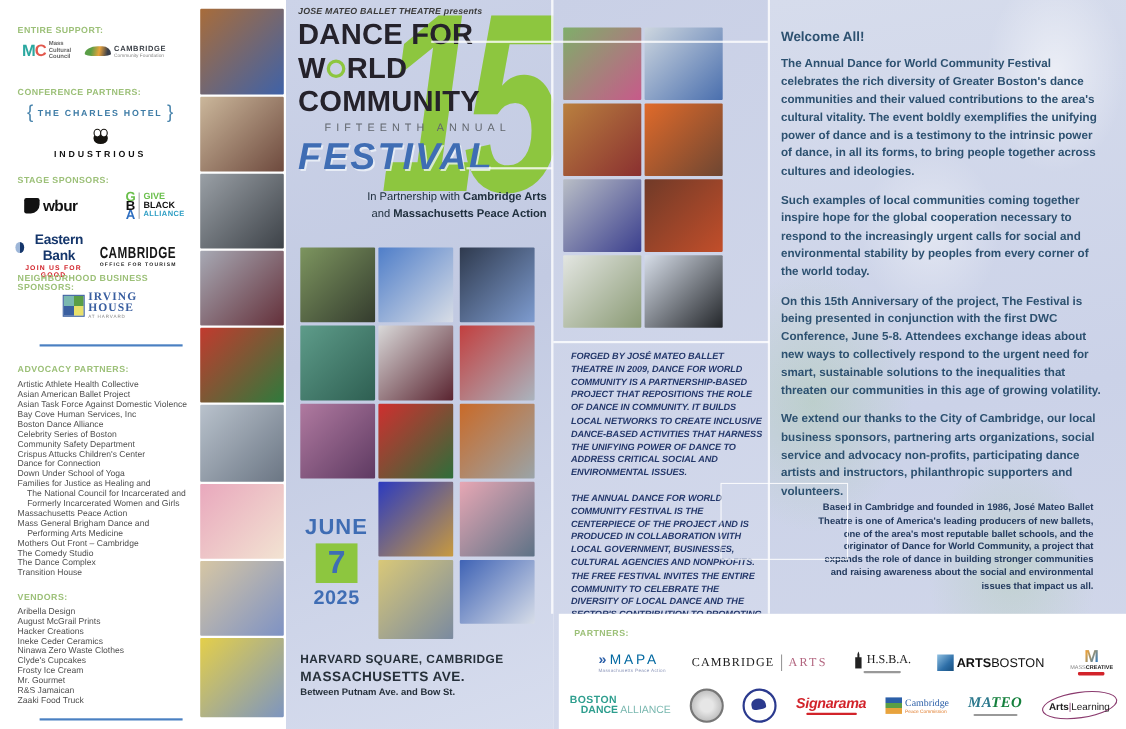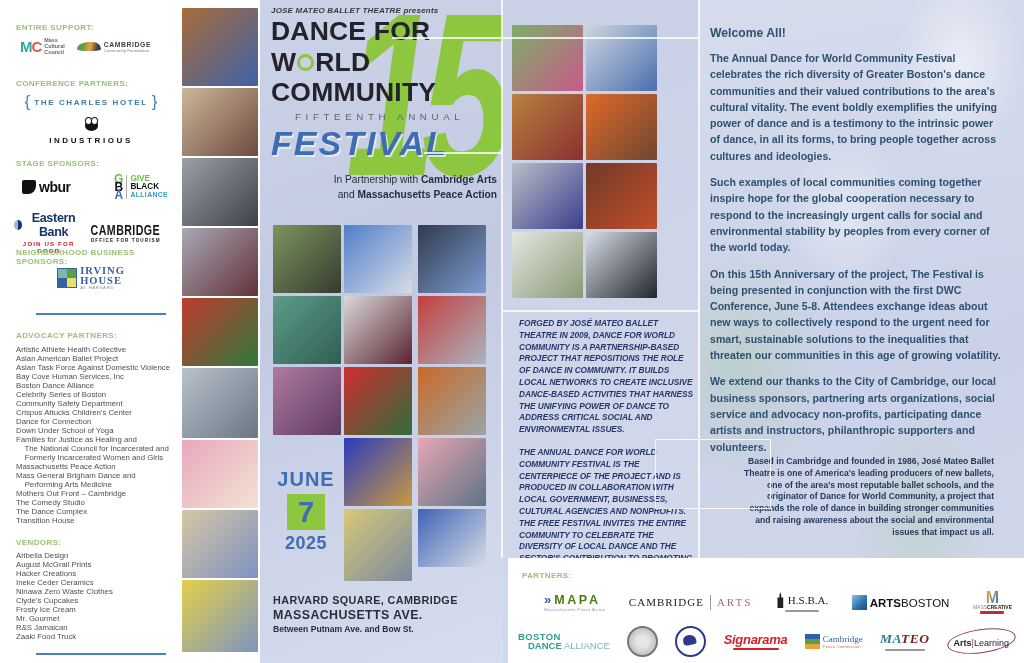--- a/index.html
+++ b/index.html
@@ -106,21 +106,21 @@
   
   .gl{background:rgba(255,255,255,.8);z-index:3;pointer-events:none;}
   .gl-rect{border:1.5px solid rgba(255,255,255,.85);z-index:3;pointer-events:none;}
   
   .partners{left:508px;top:558px;width:516px;height:105px;background:#fff;z-index:4;}
   .pt-label{position:absolute;left:14px;top:13px;font-size:8px;font-weight:700;letter-spacing:.4px;color:#9cc078;}
   .pt-row1{position:absolute;left:36px;right:12px;top:24px;height:40px;display:flex;align-items:center;justify-content:space-between;}
   .pt-row2{position:absolute;left:10px;right:8px;top:66px;height:34px;display:flex;align-items:center;justify-content:space-between;}
   .lg{display:flex;align-items:center;gap:3px;}
   .mapa-ico{font-size:13px;color:#2b5fa8;font-weight:800;line-height:10px;}
-  .mapa-t{font-size:12.5px;font-weight:700;color:#4d7c0f;letter-spacing:2.6px;}
+  .mapa-t{font-size:12.5px;font-weight:400;color:#0369a1;letter-spacing:2.6px;}
   .mapa-sub{font-size:4.2px;color:#8a94b8;text-align:center;letter-spacing:.3px;}
   .ca-t1{font-family:"Liberation Serif",serif;font-size:11px;color:#222;letter-spacing:1px;}
   .ca-sep{width:1px;height:15px;background:#999;margin:0 3px;}
   .ca-t2{font-family:"Liberation Serif",serif;font-size:11px;color:#b2657f;letter-spacing:2px;}
   .hsba-tower{width:9px;height:16px;background:#222;
      clip-path:polygon(50% 0,60% 18%,60% 34%,82% 34%,82% 100%,18% 100%,18% 34%,40% 34%,40% 18%);}
   .hsba-t{font-family:"Liberation Serif",serif;font-size:11px;color:#222;}
   .tagbar{height:2.5px;background:#999;border-radius:1px;margin:1.5px auto 0;}
   .ab-sq{width:15px;height:15px;background:linear-gradient(135deg,#8fc0e2 0%,#2e6fa8 60%,#174f7e 100%);}
   .ab-t1{font-size:11.5px;font-weight:800;color:#111;}
@@ -138,21 +138,21 @@
      background:radial-gradient(#e6e6e6 30%,#a8a8a8 100%);}
   .seal-blue{width:27px;height:27px;border-radius:50%;border:2px solid #2b3a8e;background:#fff;position:relative;}
   .seal-blue:after{content:"";position:absolute;left:6px;top:7px;width:13px;height:10px;background:#2b3a8e;
      border-radius:70% 90% 40% 60%/80% 90% 30% 40%;transform:rotate(-12deg);}
   .sig-t{font-size:13px;font-weight:800;font-style:italic;color:#d2232a;letter-spacing:-.3px;}
   .sig-bar{height:2px;background:#d2232a;width:46px;margin:1px auto 0;border-radius:1px;}
   .cpc-sq{width:15px;height:15px;background:linear-gradient(180deg,#2b5fa8 0 34%,#5a9e46 34% 67%,#e8a33d 67% 100%);}
   .cpc-t1{font-family:"Liberation Serif",serif;font-size:9px;color:#2b5fa8;}
   .cpc-t2{font-size:4.4px;color:#e07b2a;}
   .mateo{font-family:"Liberation Serif",serif;font-style:italic;font-weight:800;font-size:13.5px;letter-spacing:.4px;}
-  .mateo .ma{color:#2e7a8e;} .mateo .teo{color:#7f1d1d;}
+  .mateo .ma{color:#2e7a8e;} .mateo .teo{color:#15803d;}
   .al{position:relative;padding:3px 7px;}
   .al-ellipse{position:absolute;inset:0;border:1.5px solid #8a3a6e;border-radius:50%;transform:rotate(-8deg);}
   .al-t{font-size:9px;color:#222;position:relative;}
   .al-t .b{font-weight:800;} .al-bar{color:#8a3a6e;}
 </style>
 </head>
 <body>
 
 <div class="page">
 

